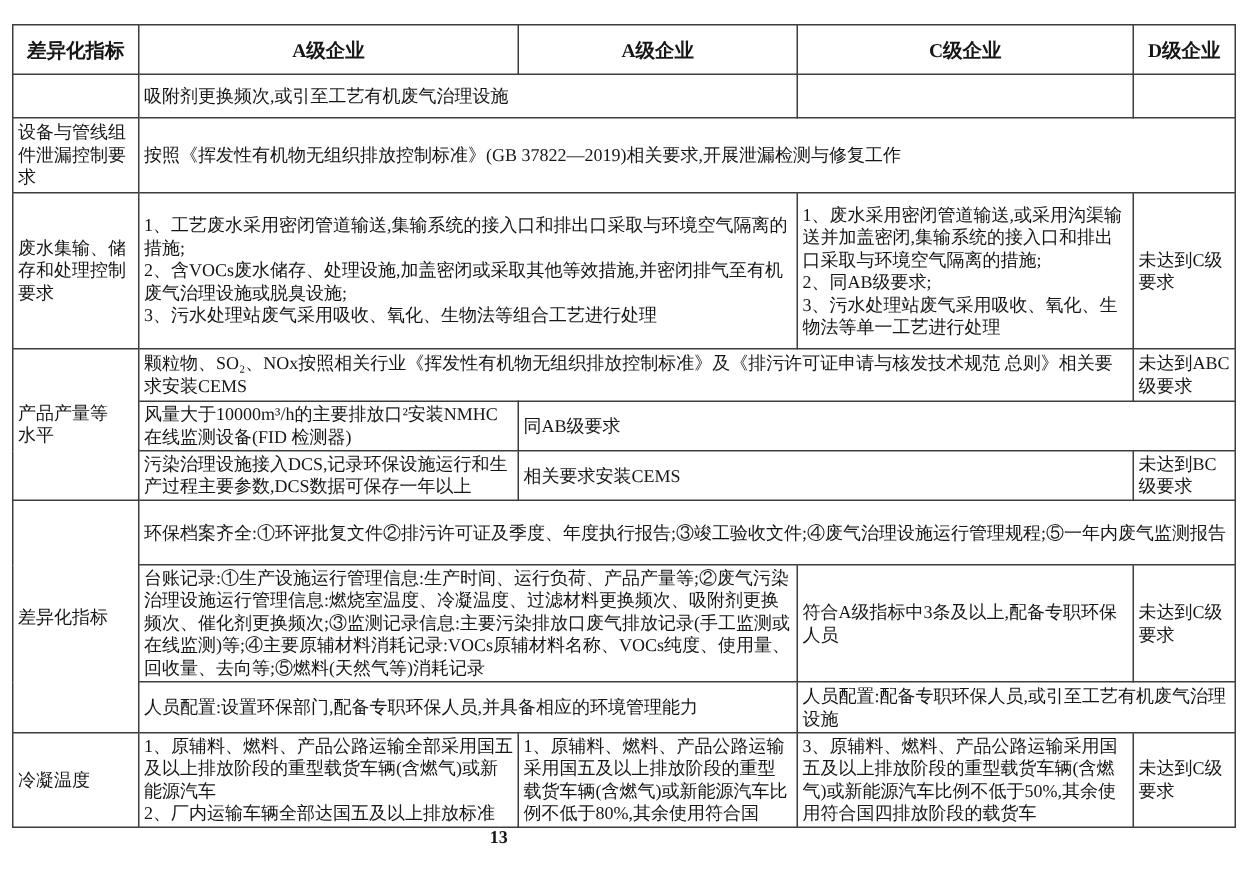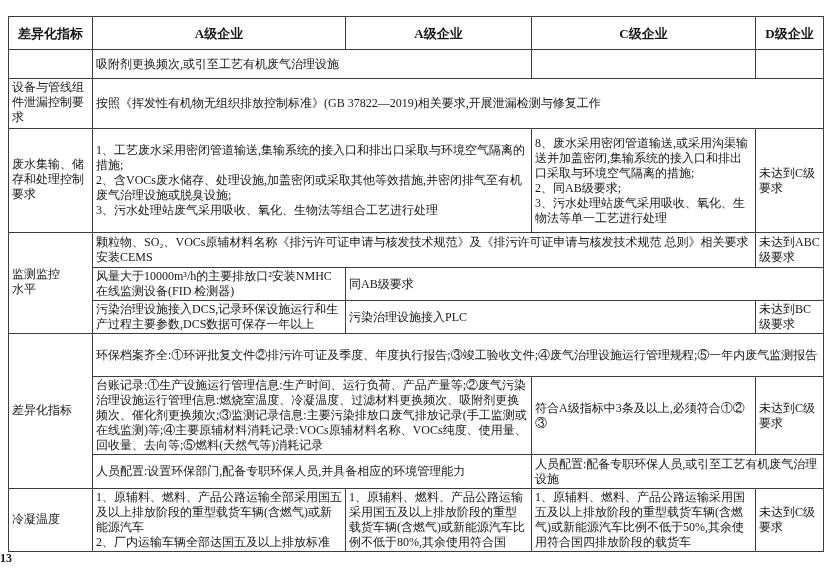--- a/index.html
+++ b/index.html
@@ -19,24 +19,24 @@
     vertical-align:middle;
     white-space:pre-line;
     word-break:break-all;
     text-align:left;
     font-weight:normal;
     margin-top:33px;
   }
   .doc-table th{
     font-weight:bold;text-align:center;font-size:13px;
   }
-  .lbl{text-align:center;font-family:Liberation Mono, monospace;}
+  .lbl{text-align:center;}
   .page-num{
     position:absolute;left:0;top:551px;width:665px;
-    text-align:left;font-size:12px;font-weight:bold;
+    text-align:center;font-size:12px;font-weight:bold;
   }
 </style>
 </head>
 <body>
 
 <table class="doc-table">
   <colgroup>
     <col style="width:84px">
     <col style="width:253px">
     <col style="width:186px">
@@ -62,60 +62,60 @@
     <tr style="height:50px">
       <td class="lbl">设备与管线组件泄漏控制要求</td>
       <td colspan="4">按照《挥发性有机物无组织排放控制标准》(GB 37822—2019)相关要求,开展泄漏检测与修复工作</td>
     </tr>
 
     <tr style="height:104px">
       <td class="lbl">废水集输、储存和处理控制要求</td>
       <td colspan="2">1、工艺废水采用密闭管道输送,集输系统的接入口和排出口采取与环境空气隔离的措施;
 2、含VOCs废水储存、处理设施,加盖密闭或采取其他等效措施,并密闭排气至有机废气治理设施或脱臭设施;
 3、污水处理站废气采用吸收、氧化、生物法等组合工艺进行处理</td>
-      <td>8、废水采用密闭管道输送,或采用沟渠输送并加盖密闭,集输系统的接入口和排出口采取与环境空气隔离的措施;
+      <td>1、废水采用密闭管道输送,或采用沟渠输送并加盖密闭,集输系统的接入口和排出口采取与环境空气隔离的措施;
 2、同AB级要求;
 3、污水处理站废气采用吸收、氧化、生物法等单一工艺进行处理</td>
       <td>未达到C级要求</td>
     </tr>
 
     <tr style="height:35px">
-      <td class="lbl" rowspan="3">监测监控
+      <td class="lbl" rowspan="3">产品产量等
 水平</td>
-      <td colspan="3">颗粒物、SO₂、VOCs原辅材料名称《排污许可证申请与核发技术规范》及《排污许可证申请与核发技术规范 总则》相关要求安装CEMS</td>
+      <td colspan="3">颗粒物、SO₂、NOx按照相关行业《挥发性有机物无组织排放控制标准》及《排污许可证申请与核发技术规范 总则》相关要求安装CEMS</td>
       <td>未达到ABC级要求</td>
     </tr>
     <tr style="height:30px">
       <td>风量大于10000m³/h的主要排放口²安装NMHC在线监测设备(FID 检测器)</td>
       <td colspan="3">同AB级要求</td>
     </tr>
     <tr style="height:30px">
       <td>污染治理设施接入DCS,记录环保设施运行和生产过程主要参数,DCS数据可保存一年以上</td>
-      <td colspan="2">污染治理设施接入PLC</td>
+      <td colspan="2">相关要求安装CEMS</td>
       <td>未达到BC级要求</td>
     </tr>
 
     <tr style="height:43px">
       <td class="lbl" rowspan="3">差异化指标</td>
       <td colspan="4">环保档案齐全:①环评批复文件②排污许可证及季度、年度执行报告;③竣工验收文件;④废气治理设施运行管理规程;⑤一年内废气监测报告</td>
     </tr>
     <tr style="height:78px">
       <td colspan="2">台账记录:①生产设施运行管理信息:生产时间、运行负荷、产品产量等;②废气污染治理设施运行管理信息:燃烧室温度、冷凝温度、过滤材料更换频次、吸附剂更换频次、催化剂更换频次;③监测记录信息:主要污染排放口废气排放记录(手工监测或在线监测)等;④主要原辅材料消耗记录:VOCs原辅材料名称、VOCs纯度、使用量、回收量、去向等;⑤燃料(天然气等)消耗记录</td>
-      <td>符合A级指标中3条及以上,必须符合①②③</td>
+      <td>符合A级指标中3条及以上,配备专职环保人员</td>
       <td>未达到C级要求</td>
     </tr>
     <tr style="height:34px">
       <td colspan="2">人员配置:设置环保部门,配备专职环保人员,并具备相应的环境管理能力</td>
       <td colspan="2">人员配置:配备专职环保人员,或引至工艺有机废气治理设施</td>
     </tr>
 
     <tr style="height:61px">
       <td class="lbl">冷凝温度</td>
       <td>1、原辅料、燃料、产品公路运输全部采用国五及以上排放阶段的重型载货车辆(含燃气)或新能源汽车
 2、厂内运输车辆全部达国五及以上排放标准</td>
       <td>1、原辅料、燃料、产品公路运输采用国五及以上排放阶段的重型载货车辆(含燃气)或新能源汽车比例不低于80%,其余使用符合国</td>
-      <td>1、原辅料、燃料、产品公路运输采用国五及以上排放阶段的重型载货车辆(含燃气)或新能源汽车比例不低于50%,其余使用符合国四排放阶段的载货车</td>
+      <td>3、原辅料、燃料、产品公路运输采用国五及以上排放阶段的重型载货车辆(含燃气)或新能源汽车比例不低于50%,其余使用符合国四排放阶段的载货车</td>
       <td>未达到C级要求</td>
     </tr>
   </tbody>
 </table>
 
 <div class="page-num">13</div>
 
 </body></html>

